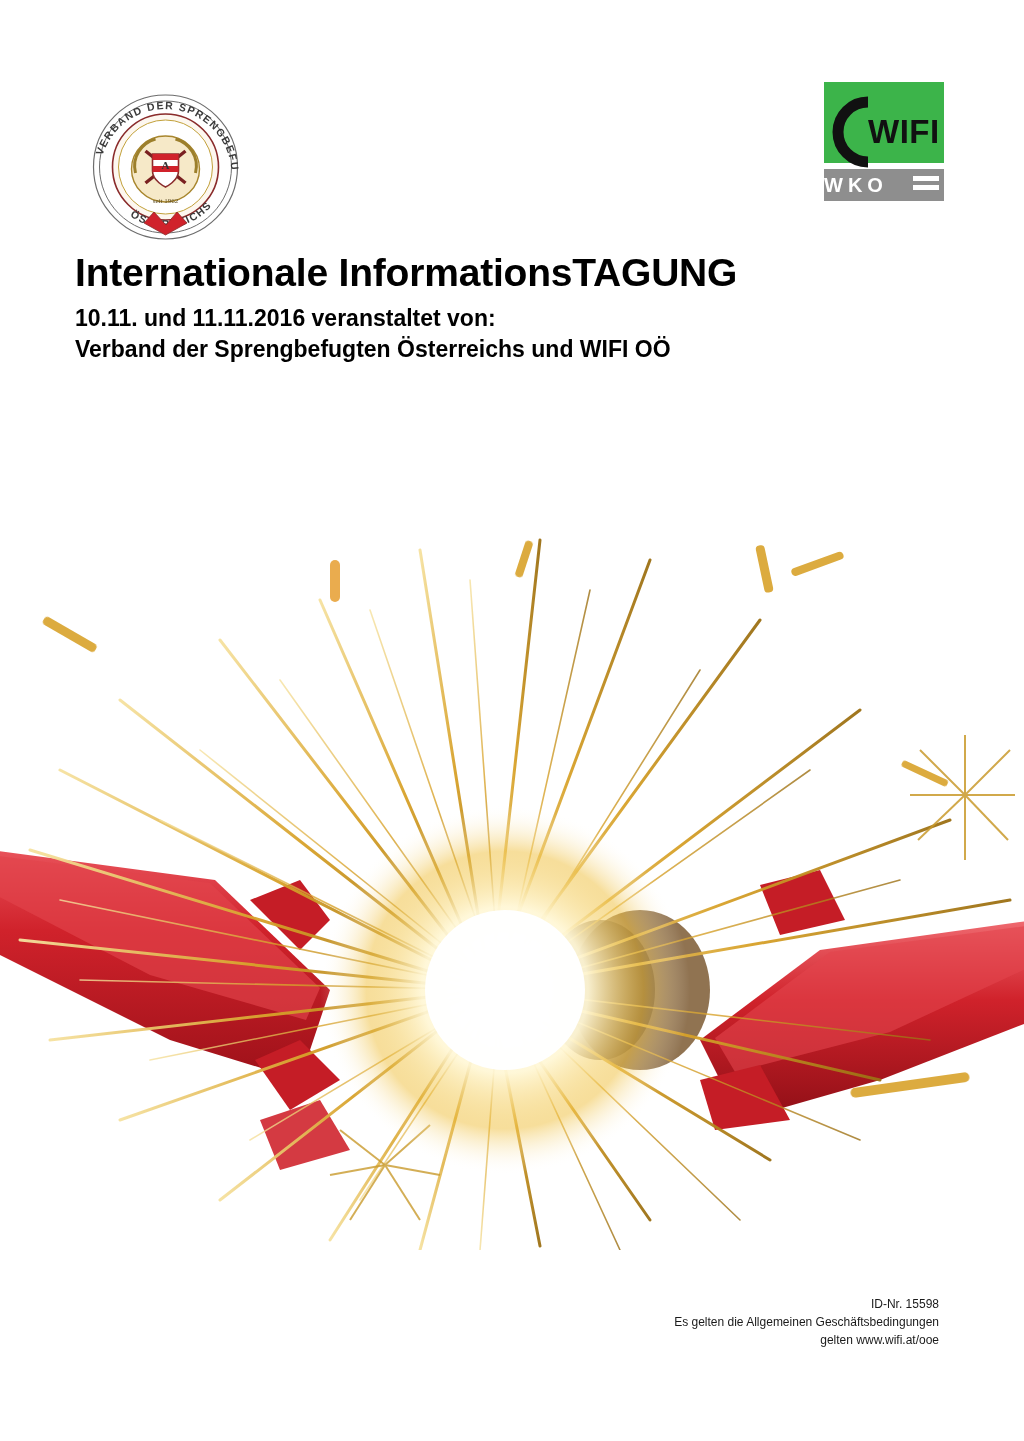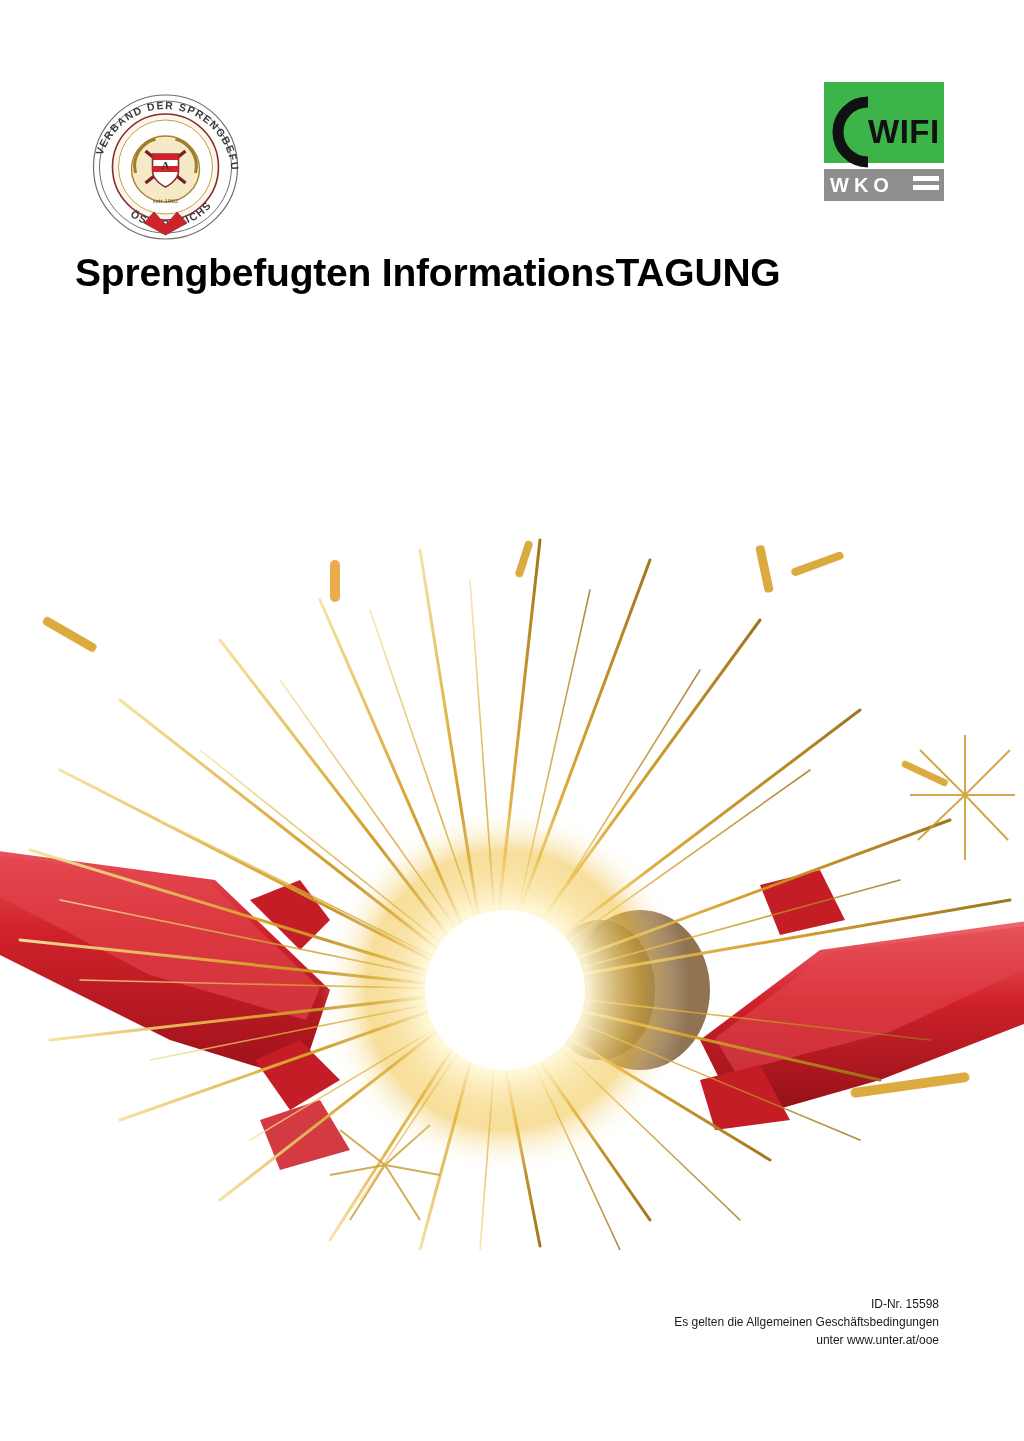--- a/index.html
+++ b/index.html
@@ -63,21 +63,20 @@
     display: flex;
     align-items: center;
     justify-content: flex-start;
     position: relative;
   }
   .wko-text {
     color: #ffffff;
     font-size: 20px;
     font-weight: 700;
     letter-spacing: 5px;
-    padding-left: 6px;
     font-family: "Liberation Sans", sans-serif;
   }
   .wko-lines {
     position: absolute;
     right: 5px;
     top: 7px;
     width: 26px;
   }
   .wko-lines span {
     display: block;
@@ -194,24 +193,25 @@
         <span class="wko-lines">
           <span></span>
             <span></span>
         </span>
       </div>
     </div>
   </div>
 
   <div class="title-block">
     <h1 class="title-main">
-      <span>Sprengbefugten InformationsTAGUNG</span><br>
+      <span>Internationale InformationsTAGUNG</span><br>
     </h1>
     <p class="title-sub">
-      <br>
+      <span>10.11. und 11.11.2016 veranstaltet von:</span><br>
+      <span>Verband der Sprengbefugten Österreichs und WIFI OÖ</span>
     </p>
   </div>
 
   <div class="hero">
     <svg width="1024" height="730" viewBox="0 0 1024 730" xmlns="http://www.w3.org/2000/svg">
       <defs>
         <radialGradient id="flash" cx="50%" cy="50%" r="50%">
           <stop offset="0%" stop-color="#ffffff" stop-opacity="1"></stop>
           <stop offset="45%" stop-color="#fff7d6" stop-opacity="0.95"></stop>
           <stop offset="75%" stop-color="#f0c349" stop-opacity="0.55"></stop>
@@ -334,16 +334,16 @@
       </g>
 
       <circle cx="505" cy="470" r="185" fill="url(#flash)"></circle>
       <circle cx="505" cy="470" r="80" fill="#ffffff" opacity="0.97"></circle>
     </svg>
   </div>
 
   <div class="footer">
     <div>ID-Nr. 15598</div>
     <div>Es gelten die Allgemeinen Geschäftsbedingungen</div>
-    <div>unter www.unter.at/ooe</div>
+    <div>gelten www.wifi.at/ooe</div>
   </div>
 
 </div>
 
 </body></html>

